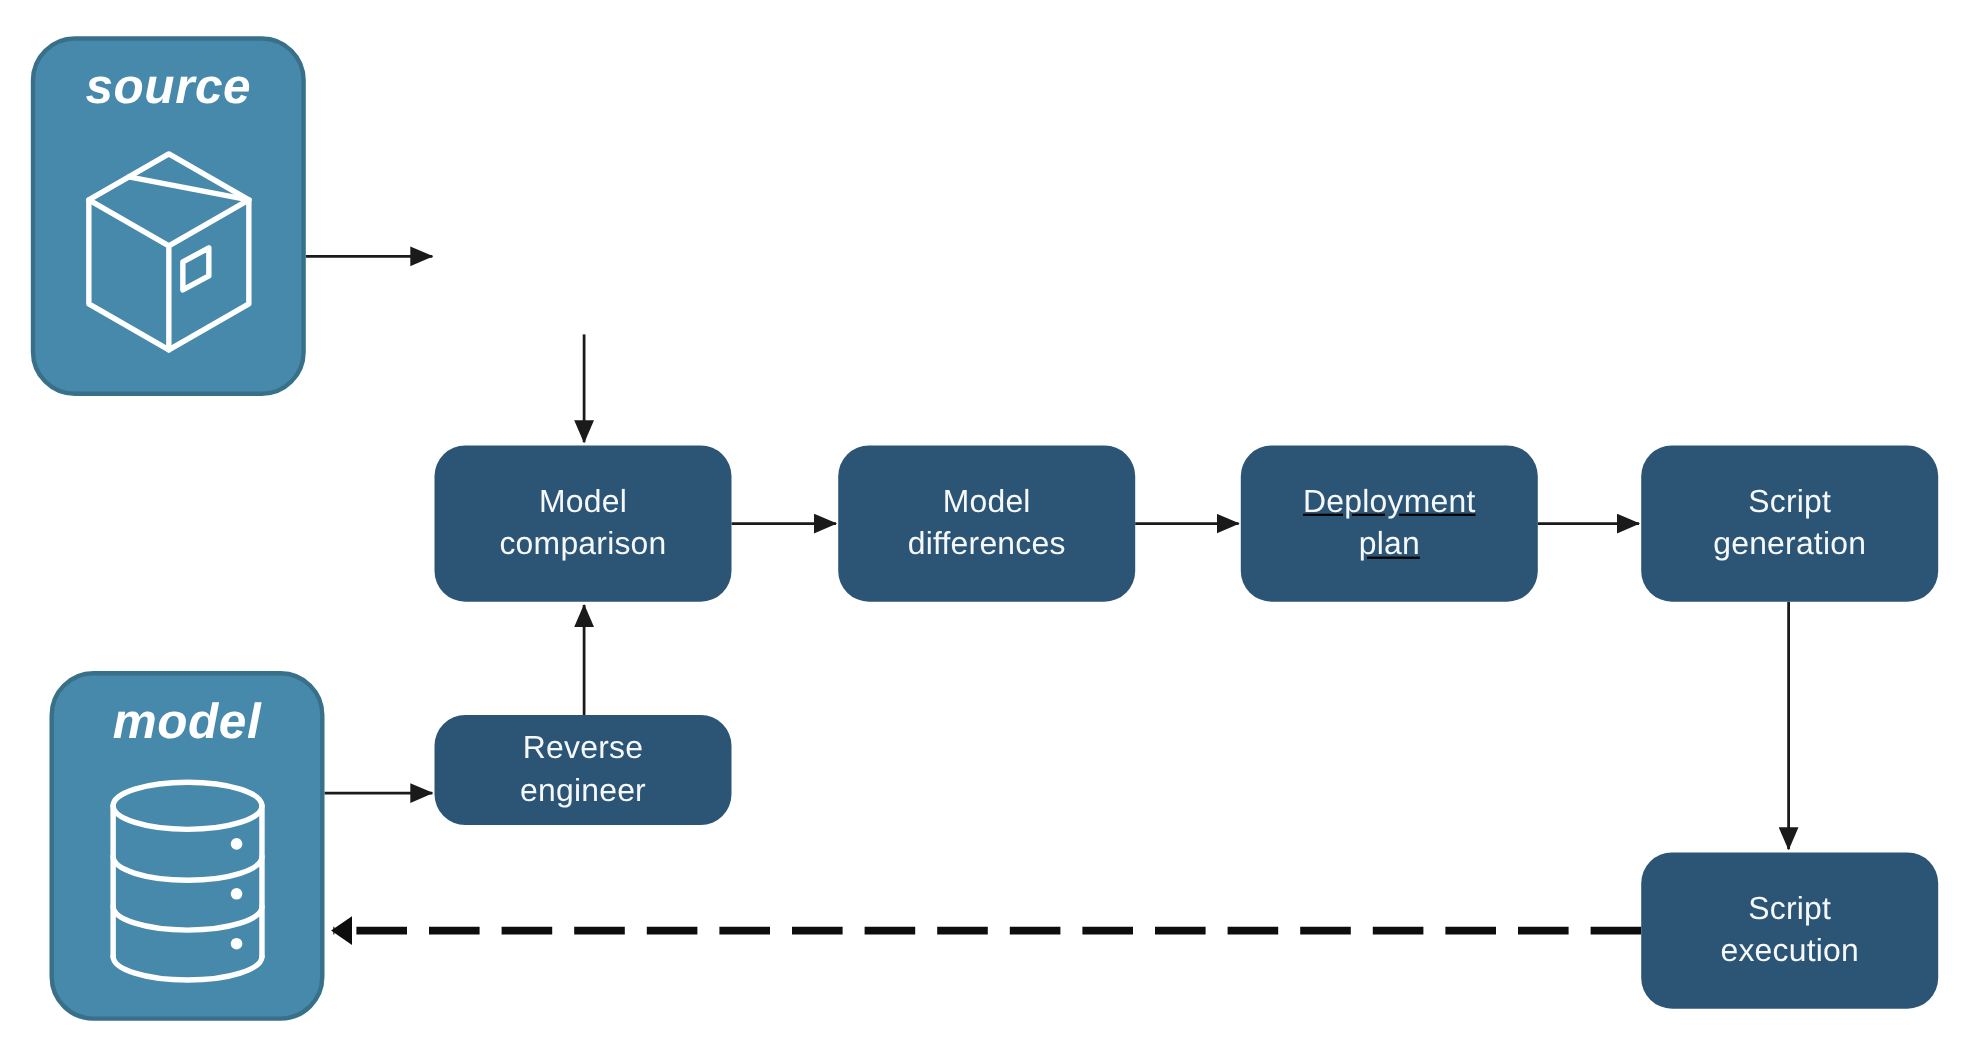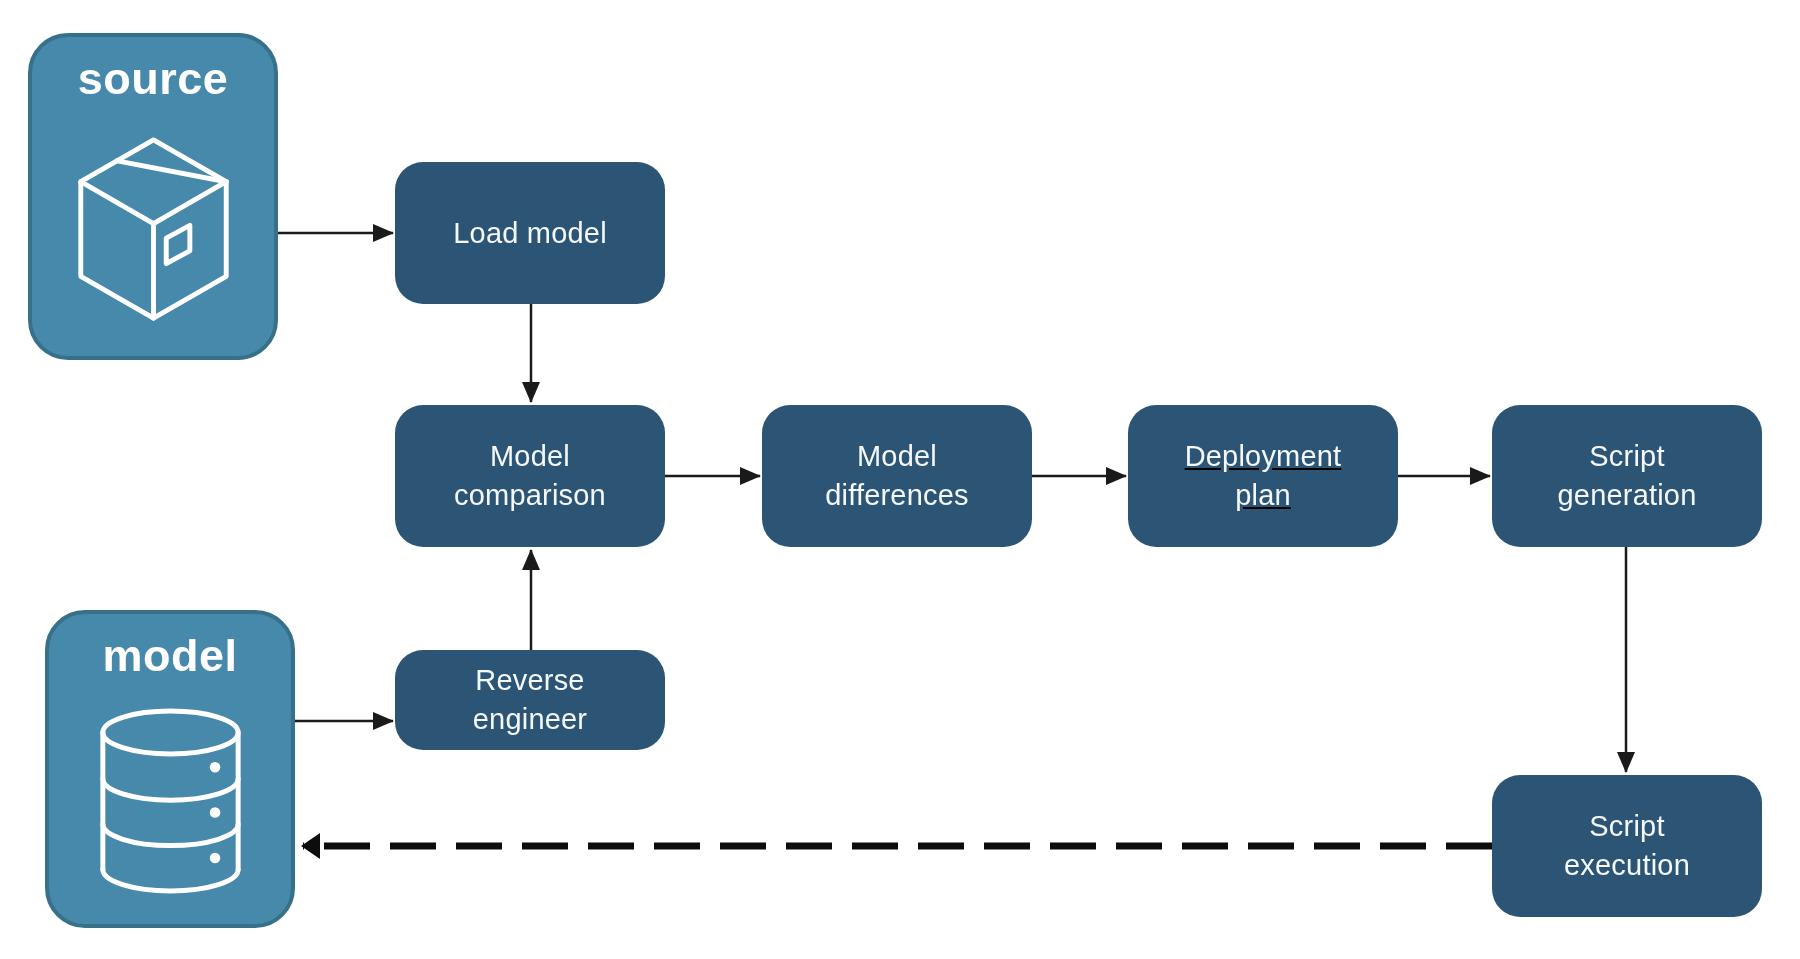--- a/index.html
+++ b/index.html
@@ -40,20 +40,21 @@
     text-align: center;
     white-space: pre-line;
     letter-spacing: 0.2px;
   }
   .endpoint {
     background: #4789AB;
     border: 4px solid #38708A;
     border-radius: 40px;
     flex-direction: column;
     justify-content: flex-start;
+    font-style: italic;
   }
   .endpoint .ep-label {
     color: #ffffff;
     font-size: 45px;
     font-weight: 700;
     line-height: 52px;
     margin-top: 16px;
     text-align: center;
     letter-spacing: 0.5px;
   }
@@ -140,23 +141,20 @@
         <path d="M9 71.5 A41 13 0 0 0 91 71.5"></path>
       </g>
       <g fill="#ffffff" stroke="none">
         <circle cx="77" cy="37" r="3.2"></circle>
         <circle cx="77" cy="64.5" r="3.2"></circle>
         <circle cx="77" cy="92" r="3.2"></circle>
       </g>
     </svg>
   </div>
 
-  <div class="node process n-load-model">
-    <div class="node-label">Load model</div>
-  </div>
 
   <div class="node process n-model-comparison">
     <div class="node-label">Model
 comparison</div>
   </div>
 
   <div class="node process n-model-differences">
     <div class="node-label">Model
 differences</div>
   </div>

